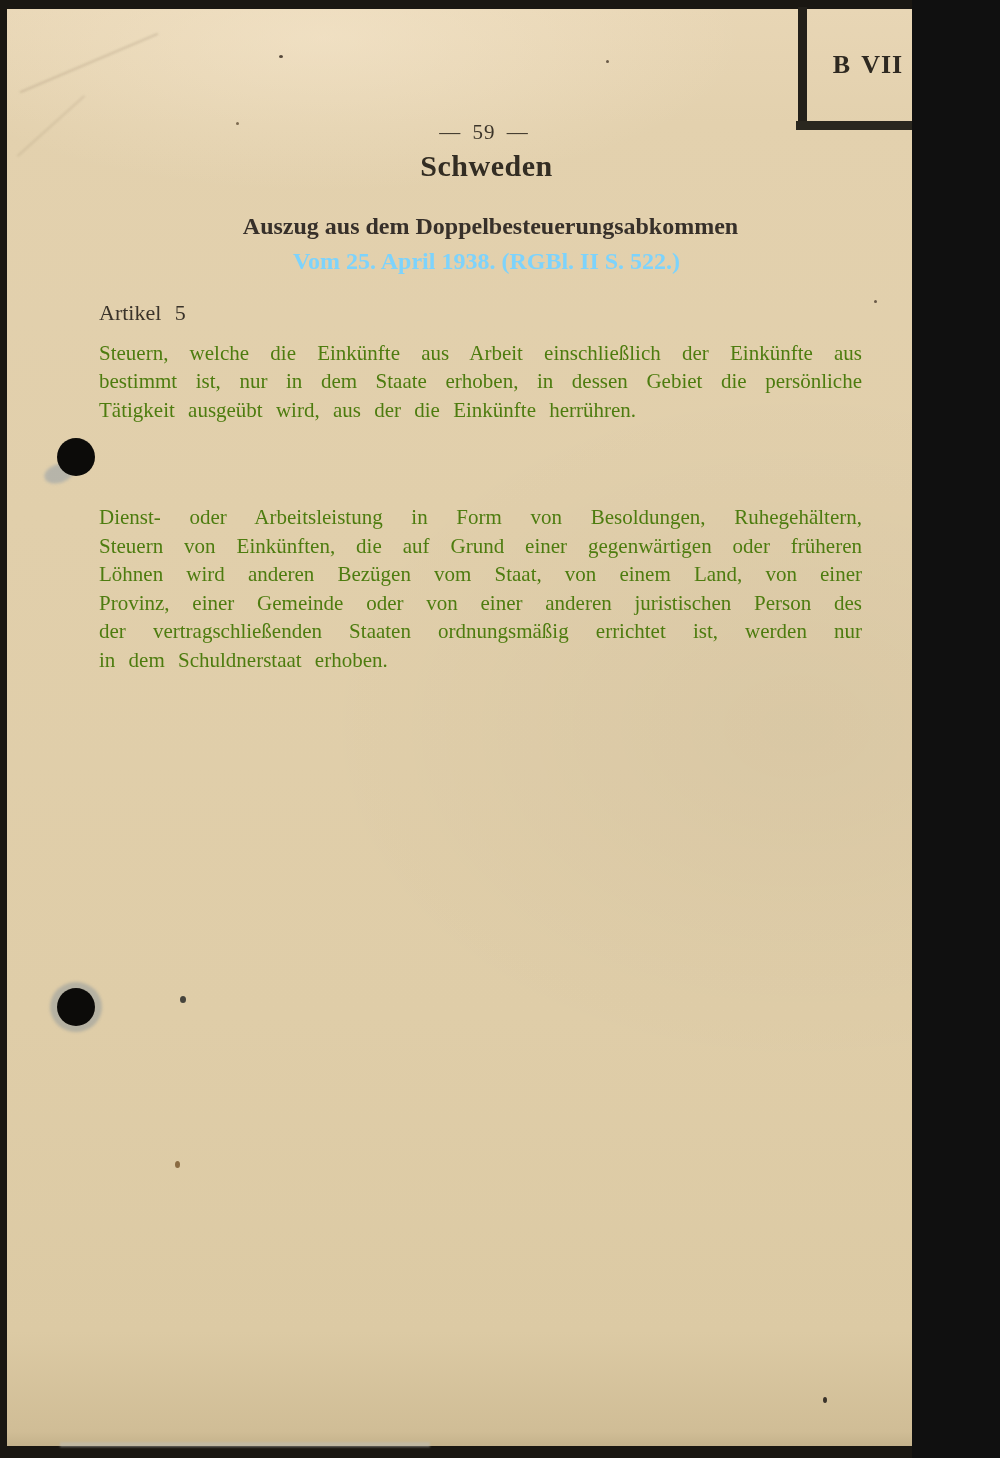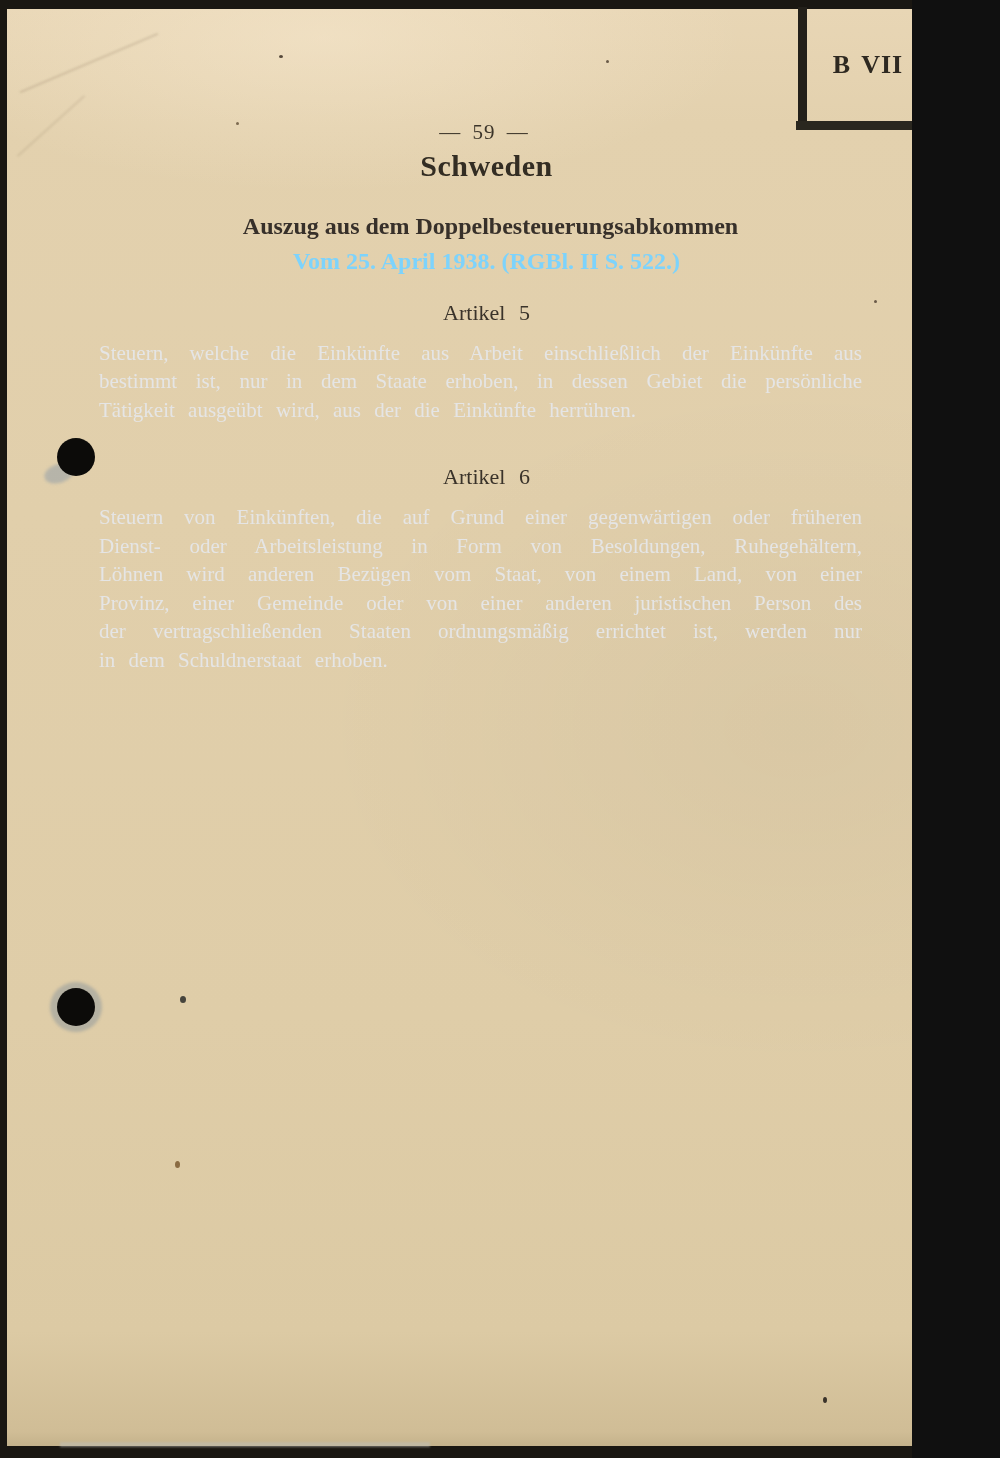--- a/index.html
+++ b/index.html
@@ -57,29 +57,29 @@
     text-align: center; font-size: 24px; font-weight: bold;
     color: #37302a;
   }
   .doc-subtitle2 {
     position: absolute; left: 99px; top: 248px; width: 775px;
     text-align: center; font-size: 24px; font-weight: bold;
     color: #7dd3fc;
   }
   .article-heading {
     position: absolute; left: 99px; width: 775px;
-    text-align: center; font-size: 22px;
+    font-size: 22px;
     color: #3a332a; word-spacing: 8px;
   }
   #art5-heading { top: 300px; }
   #art6-heading { top: 464px; }
 
   .paragraph {
     position: absolute; left: 99px; width: 763px;
-    font-size: 21px; color: #e5e5e5;
+    font-size: 21px; color: #4d7c0f;
   }
   #art5-body { top: 339px; line-height: 28.4px; }
   #art6-body { top: 503px; line-height: 28.6px; }
   .jline { text-align: justify; text-align-last: justify; }
   .jline.last { text-align-last: left; word-spacing: 8px; }
 
   
   .punch-hole { position: absolute; width: 38px; height: 38px; border-radius: 50%; background: #0c0b09; }
   #hole-top { left: 57px; top: 438px; }
   #hole-bottom { left: 57px; top: 988px; }
@@ -118,24 +118,23 @@
   <div class="doc-subtitle1">Auszug aus dem Doppelbesteuerungsabkommen</div>
   <div class="doc-subtitle2">Vom 25. April 1938. (RGBl. II S. 522.)</div>
 
   <div id="art5-heading" class="article-heading">Artikel 5</div>
   <div id="art5-body" class="paragraph">
     <div class="jline">Steuern, welche die Einkünfte aus Arbeit einschließlich der Einkünfte aus</div>
     <div class="jline">bestimmt ist, nur in dem Staate erhoben, in dessen Gebiet die persönliche</div>
     <div class="jline last">Tätigkeit ausgeübt wird, aus der die Einkünfte herrühren.</div>
   </div>
 
-  <div id="art6-heading" class="article-heading">Artikel 6</div>
   <div id="art6-body" class="paragraph">
+    <div class="jline">Dienst- oder Arbeitsleistung in Form von Besoldungen, Ruhegehältern,</div>
     <div class="jline">Steuern von Einkünften, die auf Grund einer gegenwärtigen oder früheren</div>
-    <div class="jline">Dienst- oder Arbeitsleistung in Form von Besoldungen, Ruhegehältern,</div>
     <div class="jline">Löhnen wird anderen Bezügen vom Staat, von einem Land, von einer</div>
     <div class="jline">Provinz, einer Gemeinde oder von einer anderen juristischen Person des</div>
     <div class="jline">der vertragschließenden Staaten ordnungsmäßig errichtet ist, werden nur</div>
     <div class="jline last">in dem Schuldnerstaat erhoben.</div>
   </div>
 
   <div class="hole-smudge" id="smudge-top"></div>
   <div class="punch-hole" id="hole-top"></div>
   <div class="hole-smudge" id="halo-bottom"></div>
   <div class="punch-hole" id="hole-bottom"></div>

